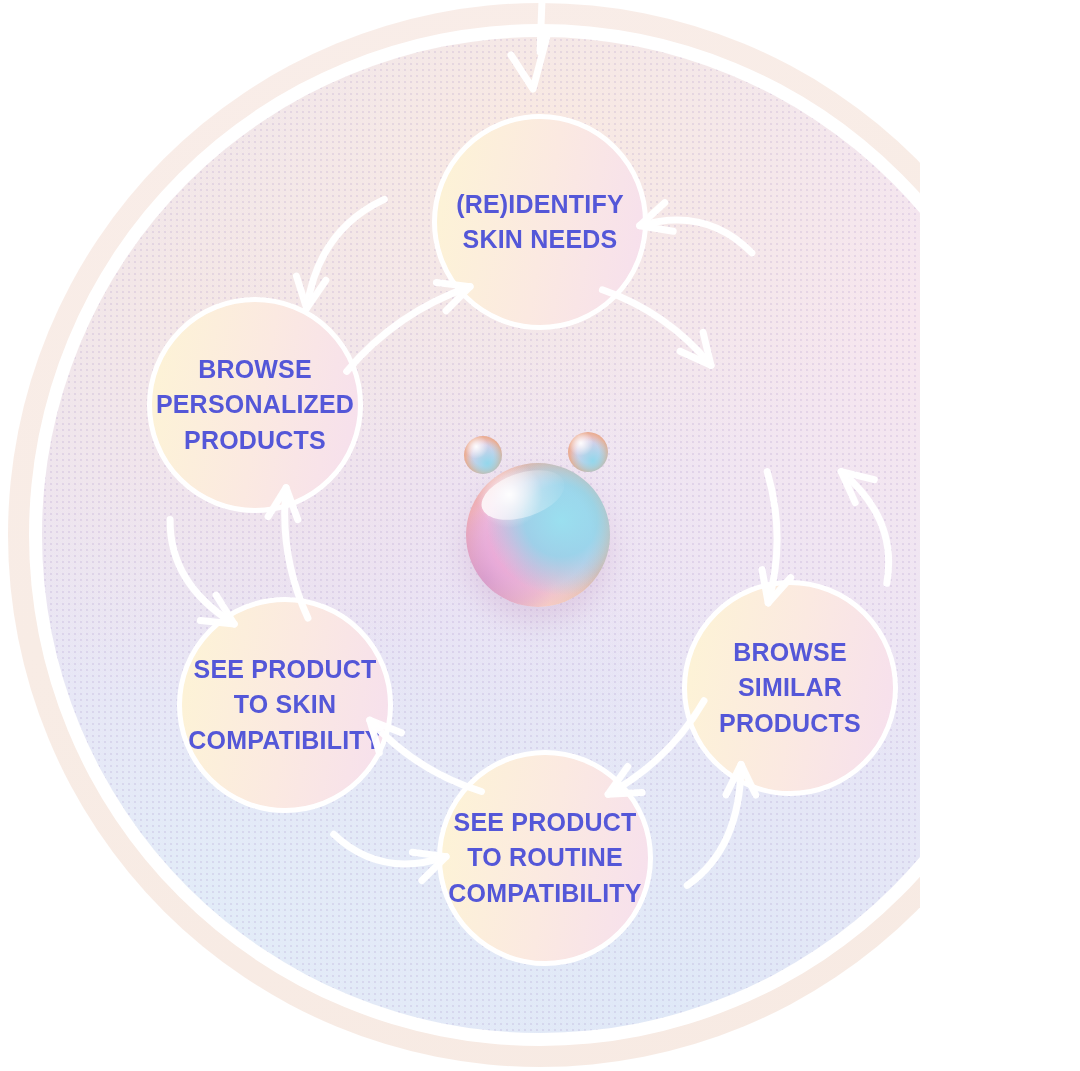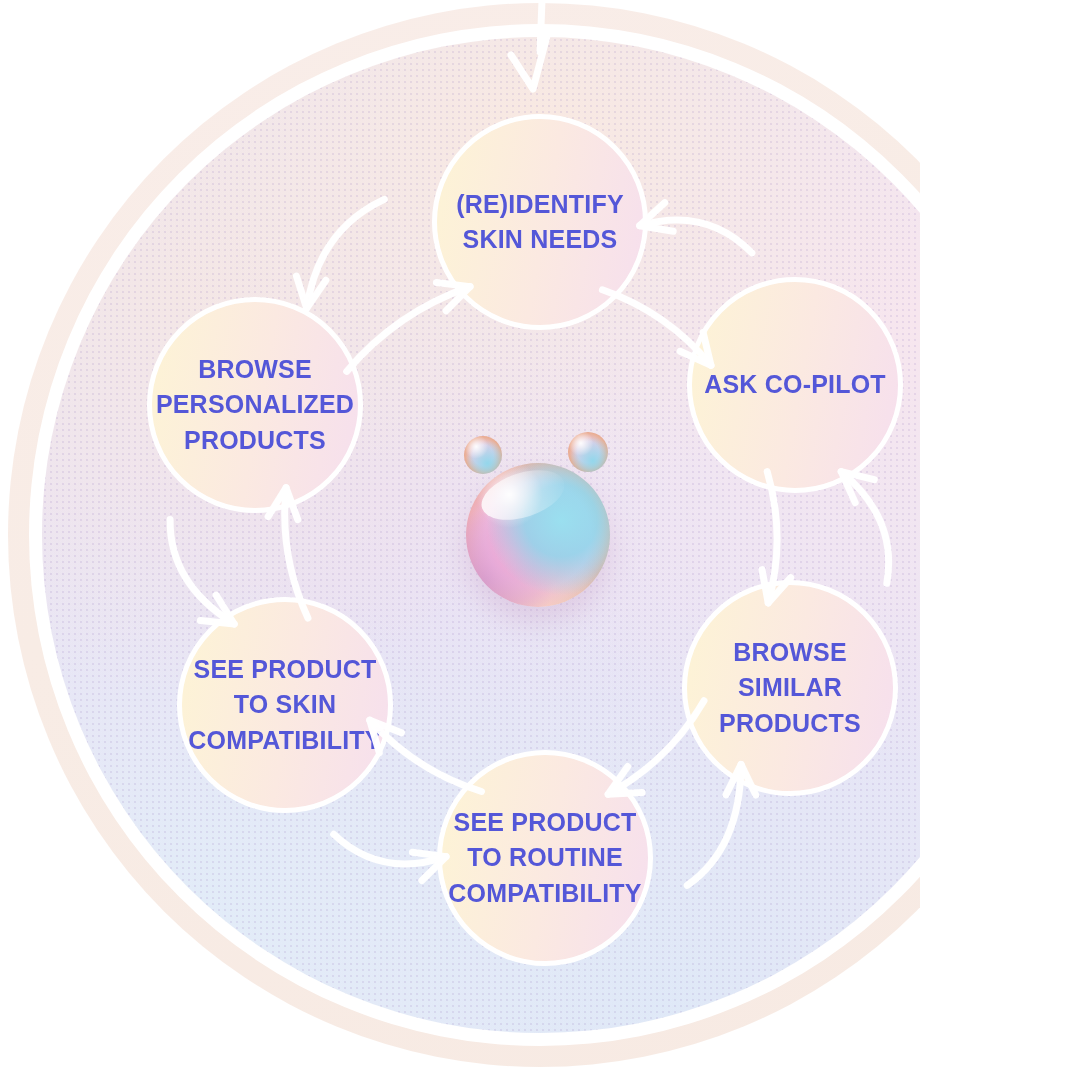--- a/index.html
+++ b/index.html
@@ -87,23 +87,20 @@
 
   <div class="circle" id="ring-outer"></div>
   <div class="circle" id="ring-white"></div>
   <div class="circle" id="inner-disc"></div>
   <div class="circle" id="dot-texture"></div>
 
   <div class="node" style="left: 432px; top: 114px;">
     <div class="label">(RE)IDENTIFY
 SKIN NEEDS</div>
   </div>
-  <div class="node" style="left: 687px; top: 277px;">
-    <div class="label">ASK CO-PILOT</div>
-  </div>
   <div class="node" style="left: 682px; top: 580px;">
     <div class="label">BROWSE
 SIMILAR
 PRODUCTS</div>
   </div>
   <div class="node" style="left: 437px; top: 750px;">
     <div class="label">SEE PRODUCT
 TO ROUTINE
 COMPATIBILITY</div>
   </div>

